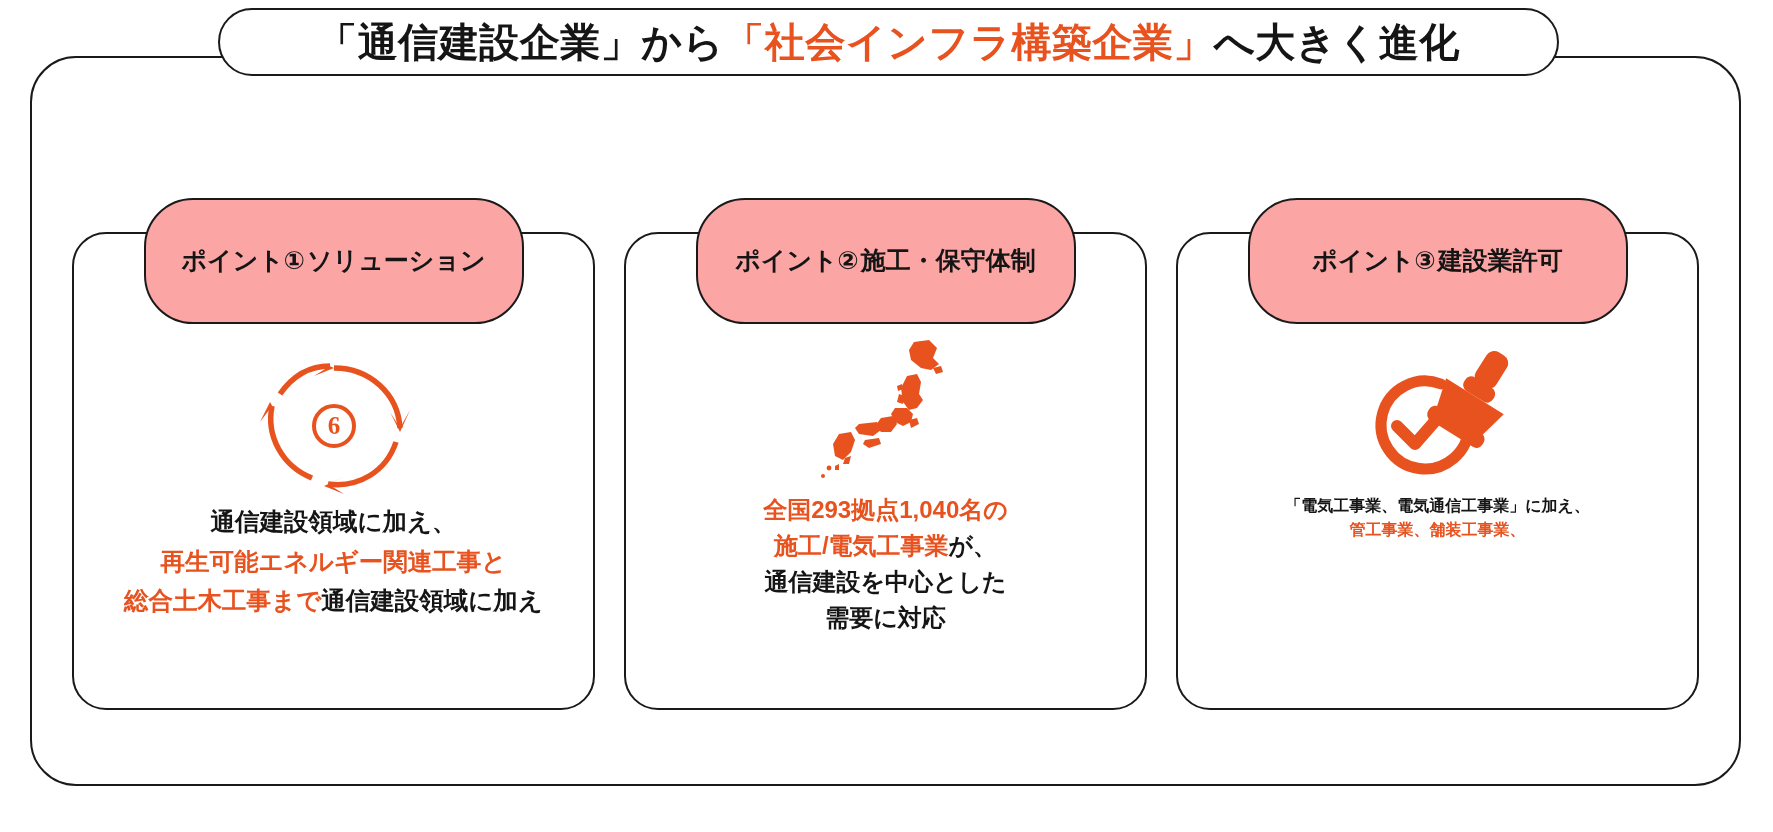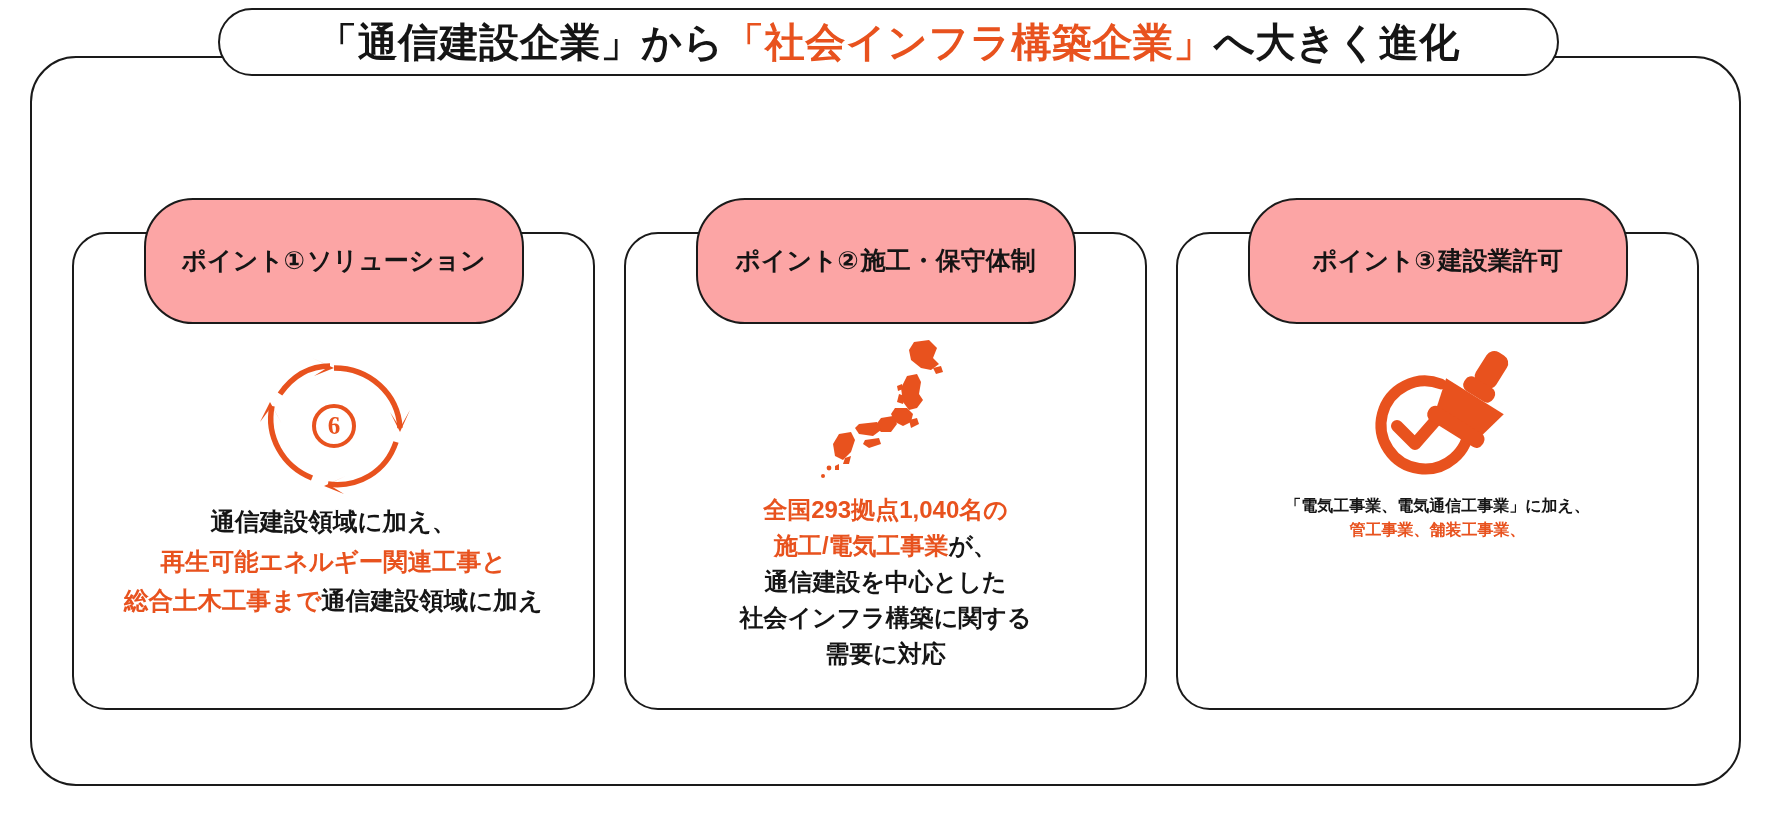--- a/index.html
+++ b/index.html
@@ -233,21 +233,20 @@
               <path d="M24 128 L28 126 L28 132 L24 132 Z"></path>
 
               <path d="M86 48 L91 46 L92 51 L87 53 Z"></path>
             </g>
           </svg>
         </div>
         <div class="card-text">
           <span class="ln"><span class="or">全国293拠点1,040名の</span></span>
           <span class="ln"><span class="or">施工/電気工事業</span><span class="bk">が、</span></span>
           <span class="ln"><span class="bk">通信建設を中心とした</span></span>
-          <span class="ln"><span class="bk">社会インフラ構築に関する</span></span>
           <span class="ln"><span class="bk">需要に対応</span></span>
         </div>
       </div>
       <div class="card-pill">
         <div class="pill-line">ポイント②</div>
         <div class="pill-line">施工・保守体制</div>
       </div>
     </div>
 
     <div class="card c3">

